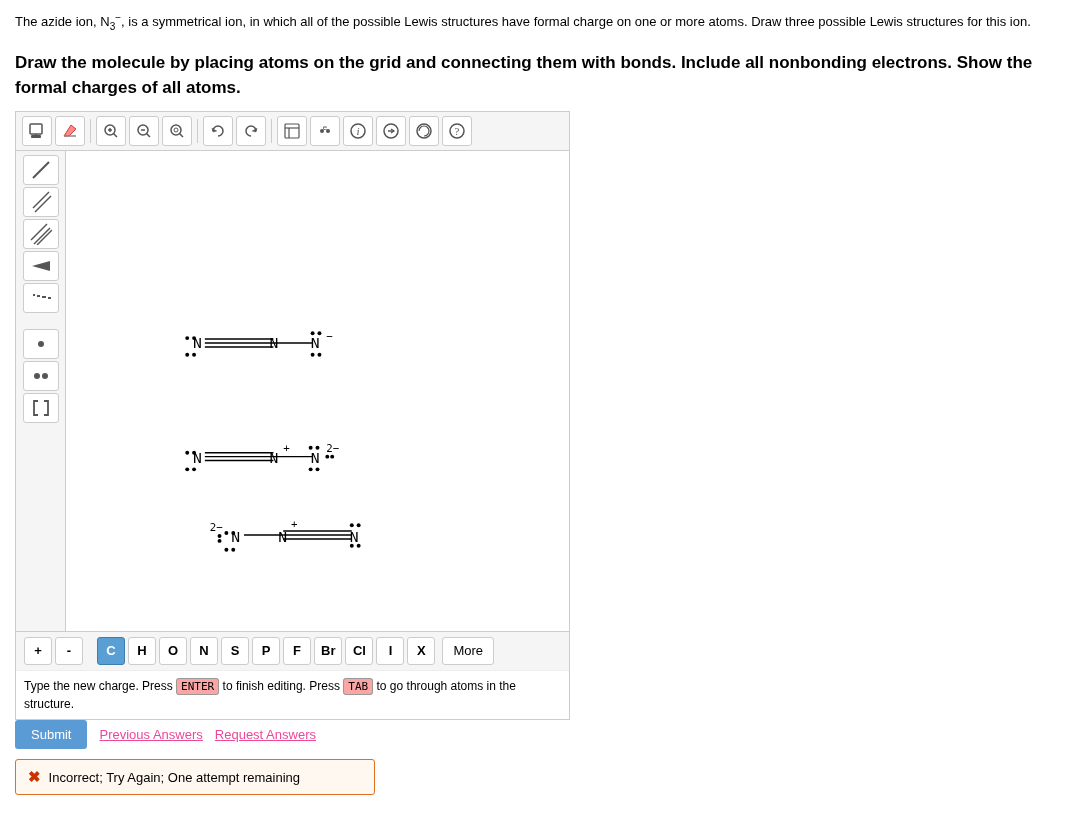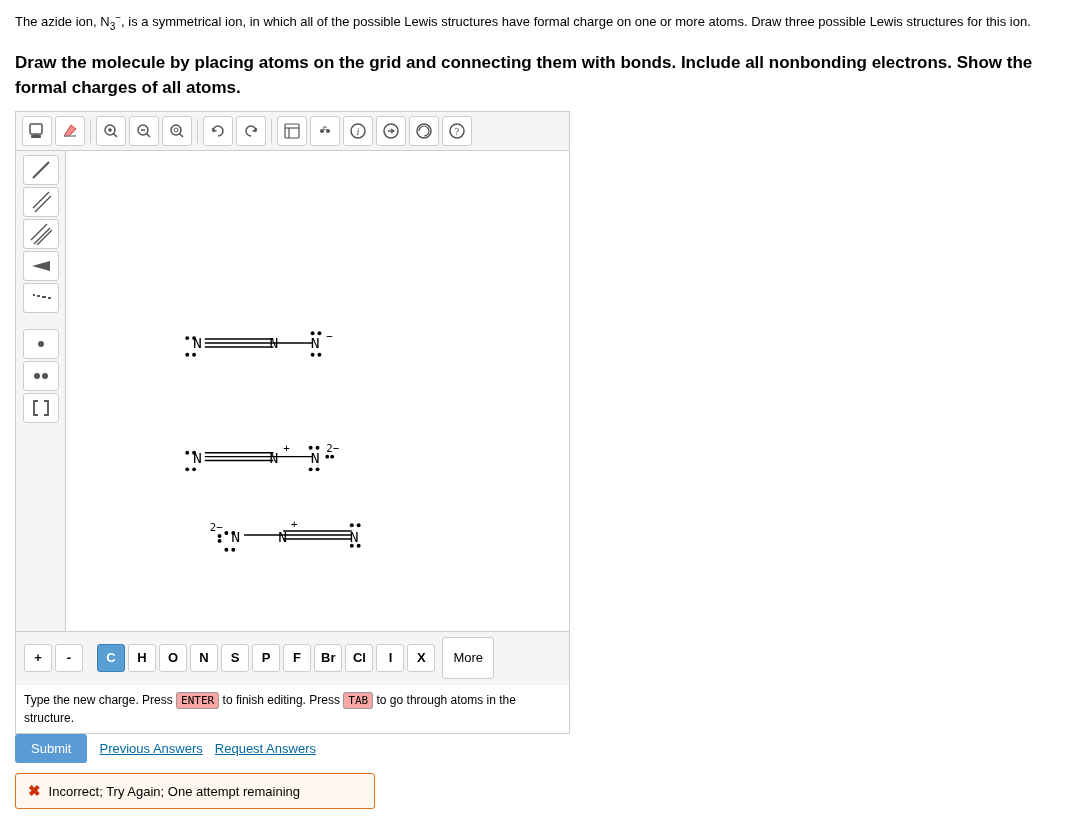--- a/index.html
+++ b/index.html
@@ -143,21 +143,21 @@
       align-items: center;
       justify-content: center;
       border-radius: 3px;
     }
     .atom-btn.active {
       background: #5a9fd4;
       color: #fff;
       border-color: #3a7fb4;
     }
     .more-btn {
-      height: 42px;
+      height: 28px;
       padding: 0 10px;
       border: 1px solid #ccc;
       background: #fff;
       cursor: pointer;
       font-size: 13px;
       border-radius: 3px;
       margin-left: 4px;
     }
 
     .hint-text {
@@ -186,21 +186,21 @@
       color: #fff;
       border: none;
       padding: 7px 16px;
       font-size: 13px;
       cursor: pointer;
       border-radius: 3px;
     }
     .link-btn {
       background: none;
       border: none;
-      color: #0369a1;
+      color: #ec4899;
       cursor: pointer;
       font-size: 13px;
       text-decoration: underline;
     }
 
     
     .result-box {
       margin-top: 10px;
       border: 1px solid #e07020;
       background: #fff8f0;

